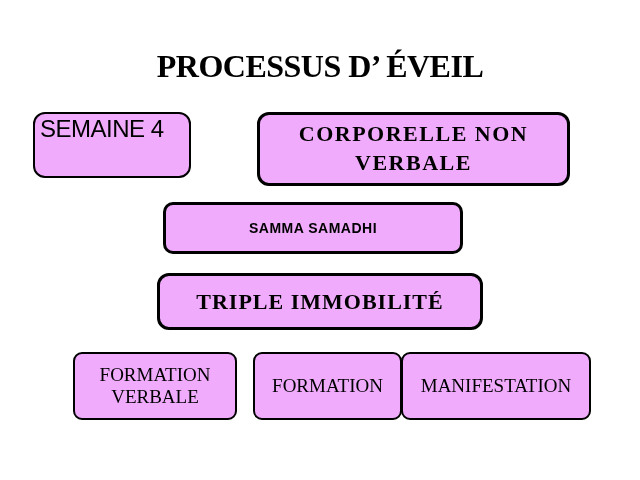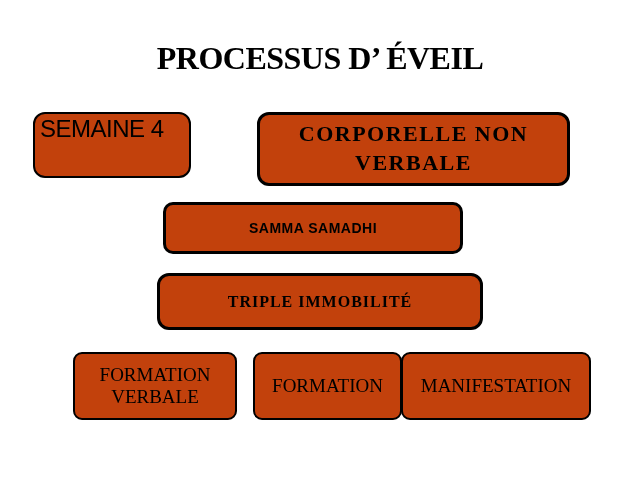--- a/index.html
+++ b/index.html
@@ -11,33 +11,33 @@
   .slide {
     position: relative;
     width: 640px; height: 480px;
     background: #ffffff;
     color: #000000;
     overflow: hidden;
   }
   .title {
     position: absolute;
     left: 0; right: 0; top: 42px;
-    margin: 0;
+    margin: 8px;
     text-align: center;
     font-family: "Liberation Serif", serif;
     font-weight: bold;
     font-size: 32px;
     letter-spacing: -0.5px;
     line-height: 1.0;
     color: #000000;
   }
   .box {
     position: absolute;
     box-sizing: border-box;
-    background: #c2410c;
+    background: #f0abfc;
     border: 3px solid #000000;
     display: flex;
     flex-direction: column;
     align-items: center;
     justify-content: center;
     text-align: center;
     color: #000000;
   }
   .box .ln { display: block; }
 
@@ -58,21 +58,21 @@
   }
   .box-samadhi {
     left: 163px; top: 202px; width: 300px; height: 52px;
     border-radius: 10px;
     font-family: "Liberation Sans", sans-serif;
     font-weight: bold; font-size: 14px; letter-spacing: 0.5px;
   }
   .box-triple {
     left: 157px; top: 273px; width: 326px; height: 57px;
     border-radius: 12px;
-    font-weight: bold; font-size: 16px; letter-spacing: 1px;
+    font-weight: bold; font-size: 22px; letter-spacing: 1px;
   }
   .box-small {
     top: 352px; height: 68px;
     border-width: 2.5px; border-radius: 9px;
     font-size: 19px; line-height: 1.18;
     font-weight: normal;
   }
   .box-formation-verbale   { left: 73px;  width: 164px; }
   .box-formation-pensee    { left: 253px; width: 149px; }
   .box-manifestation       { left: 401px; width: 190px; }

